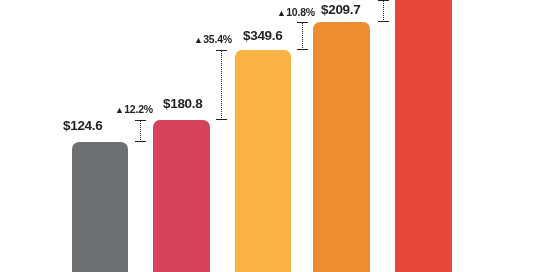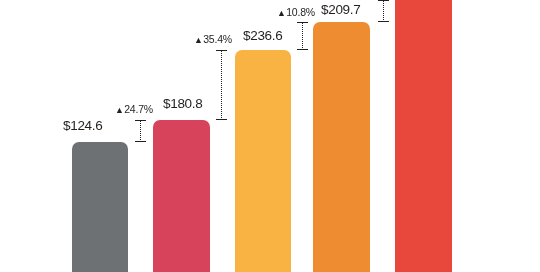--- a/index.html
+++ b/index.html
@@ -16,30 +16,30 @@
     font-family: "Liberation Sans", sans-serif;
     -webkit-font-smoothing: antialiased;
   }
   .bar {
     position: absolute;
     border-radius: 7px 7px 0 0;
   }
   .value-label {
     position: absolute;
     font-size: 13.5px;
-    font-weight: normal;
+    font-weight: bold;
     color: #231f20;
     letter-spacing: -0.3px;
     white-space: nowrap;
     line-height: 1;
   }
   .delta-label {
     position: absolute;
     font-size: 10.5px;
-    font-weight: normal;
+    font-weight: bold;
     color: #231f20;
     letter-spacing: -0.2px;
     white-space: nowrap;
     line-height: 1;
   }
   .delta-label .tri {
     font-size: 9px;
     position: relative;
     top: -0.5px;
     margin-right: 0.5px;
@@ -93,25 +93,25 @@
     <div class="cap bottom"></div>
   </div>
   <div class="connector" id="c3" style="left: 378px; top: 0px; height: 22px;">
     <div class="cap top"></div>
     <div class="stem"></div>
     <div class="cap bottom"></div>
   </div>
 
   <div class="value-label" id="v0" style="left: 63px; top: 119px;">$124.6</div>
   <div class="value-label" id="v1" style="left: 163px; top: 97px;">$180.8</div>
-  <div class="value-label" id="v2" style="left: 243px; top: 29px;">$236.6</div>
+  <div class="value-label" id="v2" style="left: 243px; top: 29px;">$349.6</div>
   <div class="value-label" id="v3" style="left: 321px; top: 3px;">$209.7</div>
 
   <div class="delta-label" id="d0" style="left: 115px; top: 104px;">
-    <span class="tri">▲</span><span>24.7%</span>
+    <span class="tri">▲</span><span>12.2%</span>
   </div>
   <div class="delta-label" id="d1" style="left: 194px; top: 34px;">
     <span class="tri">▲</span><span>35.4%</span>
   </div>
   <div class="delta-label" id="d2" style="left: 277px; top: 7px;">
     <span class="tri">▲</span><span>10.8%</span>
   </div>
 
 </div>
 

